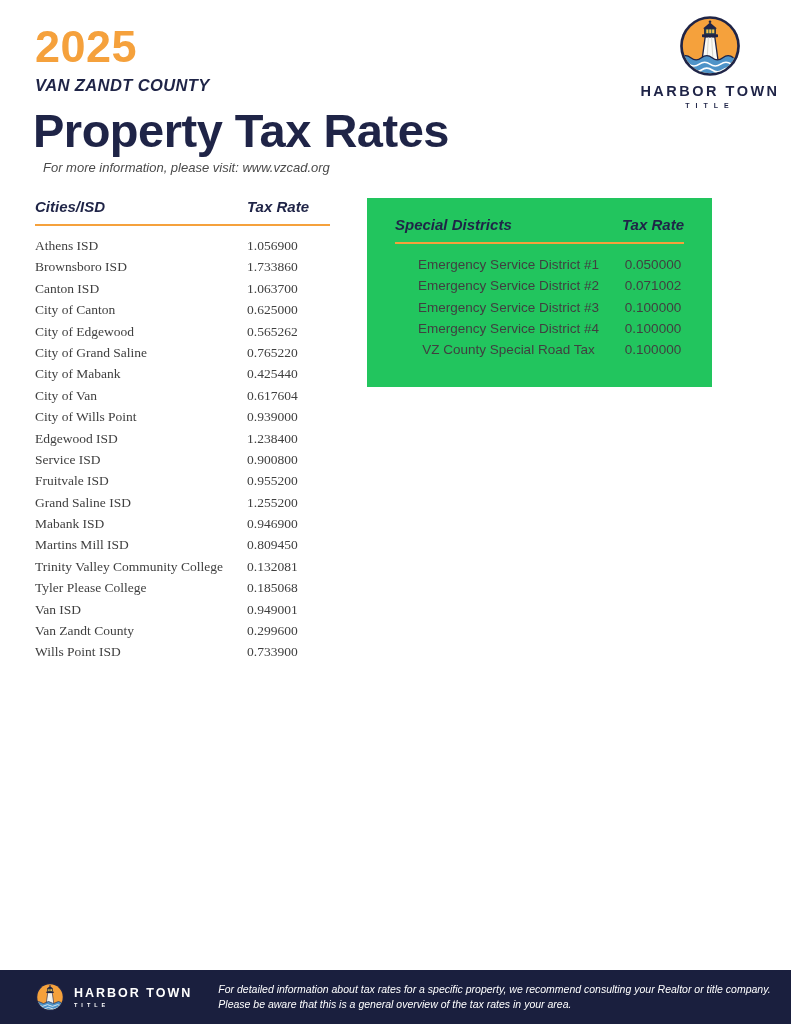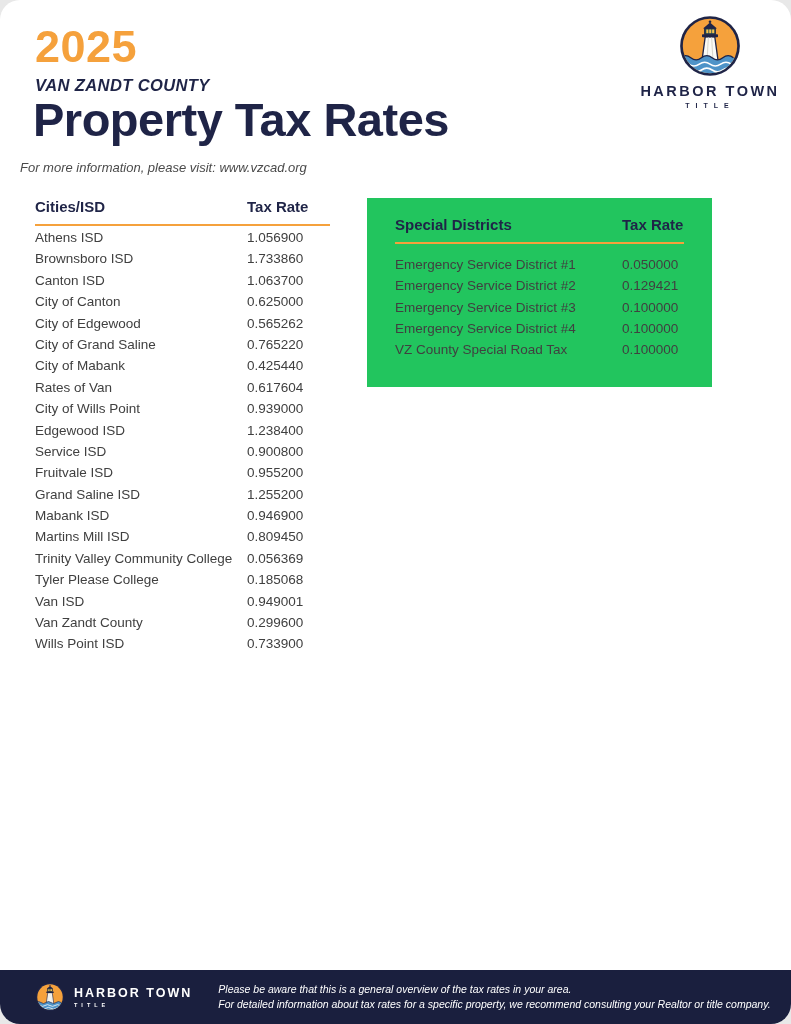--- a/index.html
+++ b/index.html
@@ -5,41 +5,40 @@
   * { margin: 0; padding: 0; box-sizing: border-box; }
   html, body { background: #e8e8e8; }
   body { font-family: "Liberation Sans", "DejaVu Sans", sans-serif; }
 
   .page {
     position: relative;
     width: 791px; height: 1024px;
     margin: 0 auto;
     background: #ffffff;
     overflow: hidden;
-    border-radius: 20px;
   }
 
   
   .year {
     position: absolute; left: 35px; top: 24px;
     font-size: 45px; font-weight: 800; line-height: 1;
     color: #F5A13C; letter-spacing: 0.5px;
   }
   .county {
     position: absolute; left: 35px; top: 76px;
     font-size: 16.5px; font-weight: 800; font-style: italic;
     color: #1F2447; letter-spacing: 0.4px;
   }
   .big-title {
-    position: absolute; left: 33px; top: 94px;
+    position: absolute; left: 33px; top: 105px;
     font-size: 47px; font-weight: 800; line-height: 1.1;
     color: #1F2447; letter-spacing: -0.5px;
   }
   .subtitle {
-    position: absolute; left: 20px; top: 160px;
+    position: absolute; left: 43px; top: 160px;
     font-size: 13px; font-style: italic; color: #4a4a4a;
   }
 
   
   .brand-top {
     position: absolute; left: 640px; top: 14px; width: 140px;
     display: flex; flex-direction: column; align-items: center;
   }
   .brand-top .brand-name {
     margin-top: 5px;
@@ -48,46 +47,46 @@
   }
   .brand-top .brand-sub {
     margin-top: 3px;
     font-size: 7px; font-weight: 700; color: #1F2447;
     letter-spacing: 6px; white-space: nowrap;
   }
 
   
   .tbl-head {
     display: grid; align-items: baseline;
-    font-size: 15px; font-weight: 800; 
+    font-size: 15px; font-weight: 800; font-style: italic;
     color: #1F2447;
   }
   .tbl-rule { border-top: 2px solid #F5A13C; }
   .row {
     display: grid; align-items: baseline;
     font-size: 13.5px; color: #404040; height: 21.4px;
   }
 
   .cities {
     position: absolute; left: 35px; top: 198px; width: 295px;
   }
   .cities .tbl-head { grid-template-columns: 212px 1fr; }
   .cities .tbl-rule { margin-top: 9px; }
-  .cities .rows { margin-top: 4px; }
+  .cities .rows { margin-top: 12px; font-family: Liberation Serif, serif; }
   .cities .row { grid-template-columns: 212px 1fr; }
 
   .districts {
     position: absolute; left: 367px; top: 198px; width: 345px;
     background: #22c55e;
     padding: 18px 28px 24px 28px;
   }
   .districts .tbl-head { grid-template-columns: 227px 1fr; }
   .districts .tbl-rule { margin-top: 9px; }
   .districts .rows { margin-top: 13px; }
-  .districts .row { grid-template-columns: 227px 1fr; height: 21.3px; }
+  .districts .row { grid-template-columns: 227px 1fr; height: 21.3px; text-align: center; }
 
   
   .footer {
     position: absolute; left: 0; top: 970px; width: 791px; height: 54px;
     background: #1A1F3E;
     display: flex; align-items: center;
     padding-left: 35px;
   }
   .footer .brand-bottom {
     display: flex; align-items: center; flex: 0 0 auto;
@@ -196,21 +195,21 @@
           <span>City of Grand Saline</span>
           <span>0.765220</span>
         </div>
 
         <div class="row">
           <span>City of Mabank</span>
           <span>0.425440</span>
         </div>
 
         <div class="row">
-          <span>Rates of Van</span>
+          <span>City of Van</span>
           <span>0.617604</span>
         </div>
 
         <div class="row">
           <span>City of Wills Point</span>
           <span>0.939000</span>
         </div>
 
         <div class="row">
           <span>Edgewood ISD</span>
@@ -238,21 +237,21 @@
           <span>0.946900</span>
         </div>
 
         <div class="row">
           <span>Martins Mill ISD</span>
           <span>0.809450</span>
         </div>
 
         <div class="row">
           <span>Trinity Valley Community College</span>
-          <span>0.056369</span>
+          <span>0.132081</span>
         </div>
 
         <div class="row">
           <span>Tyler Please College</span>
           <span>0.185068</span>
         </div>
 
         <div class="row">
           <span>Van ISD</span>
           <span>0.949001</span>
@@ -278,21 +277,21 @@
     <div class="tbl-rule"></div>
     <div class="rows">
 
         <div class="row">
           <span>Emergency Service District #1</span>
           <span>0.050000</span>
         </div>
 
         <div class="row">
           <span>Emergency Service District #2</span>
-          <span>0.129421</span>
+          <span>0.071002</span>
         </div>
 
         <div class="row">
           <span>Emergency Service District #3</span>
           <span>0.100000</span>
         </div>
 
         <div class="row">
           <span>Emergency Service District #4</span>
           <span>0.100000</span>
@@ -309,18 +308,18 @@
     <div class="brand-bottom">
       <svg width="30" height="30">
           <use href="#lighthouse"></use>
         </svg>
       <div class="wordmark">
         <div class="brand-name">HARBOR TOWN</div>
         <div class="brand-sub">TITLE</div>
       </div>
     </div>
     <div class="disclaimer">
+      <div>For detailed information about tax rates for a specific property, we recommend consulting your Realtor or title company.</div>
       <div>Please be aware that this is a general overview of the tax rates in your area.</div>
-      <div>For detailed information about tax rates for a specific property, we recommend consulting your Realtor or title company.</div>
     </div>
   </footer>
 
 </div>
 
 </body></html>

